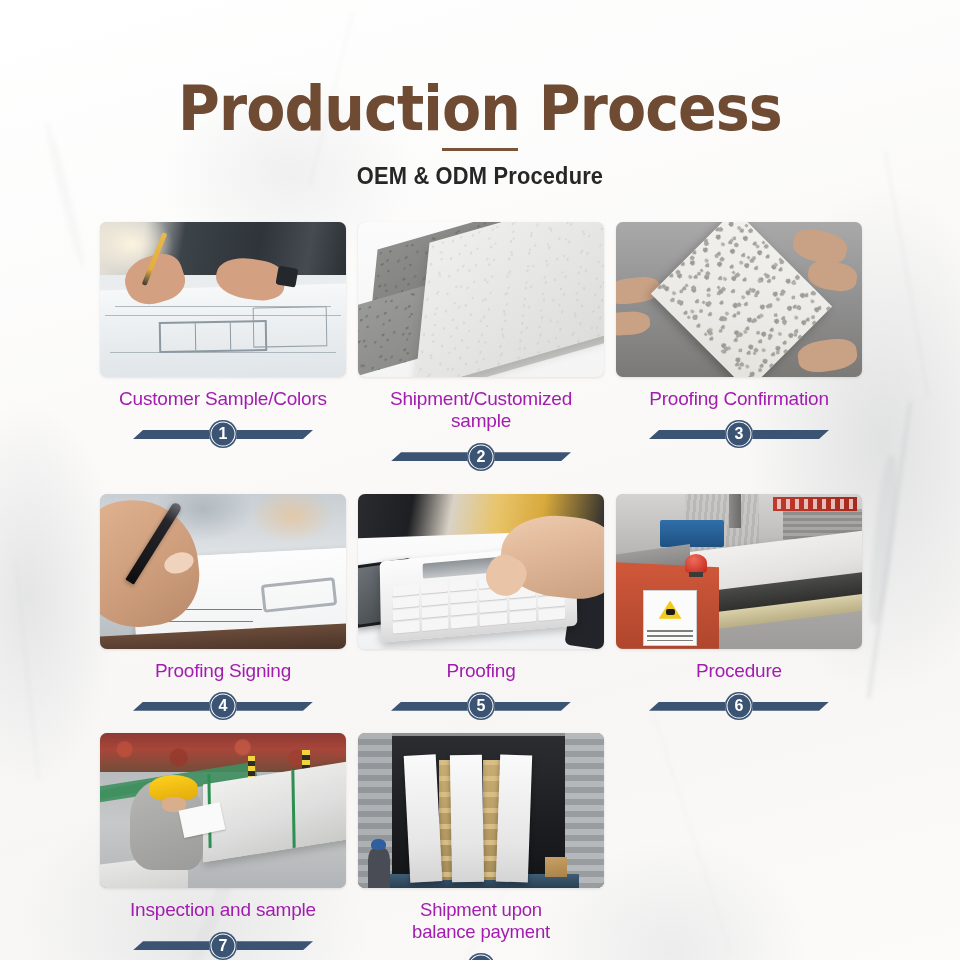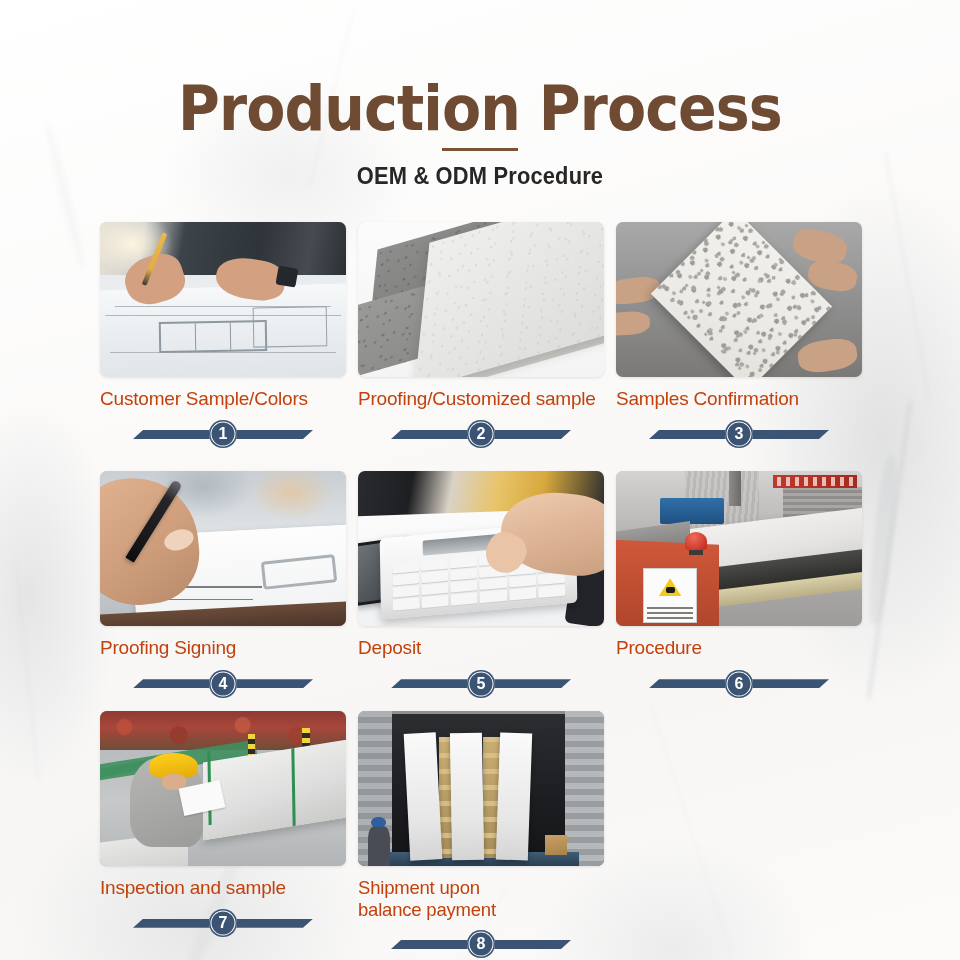--- a/index.html
+++ b/index.html
@@ -70,23 +70,23 @@
     border-radius: 7px;
     overflow: hidden;
     position: relative;
     box-shadow: 0 1px 3px rgba(0,0,0,.10);
     background: #dcdcdc;
   }
   .thumb .scene { position: absolute; inset: 0; }
 
   .caption {
     margin-top: 11px;
-    text-align: left;
+    text-align: center;
     font-size: 19px;
-    color: #c2410c;
+    color: #a21caf;
     line-height: 1.18;
     letter-spacing: -.2px;
     white-space: pre-line;
   }
   .caption.two-line { font-size: 18.5px; }
 
   .badge-wrap {
     margin-top: 9px;
     height: 30px;
     display: flex; align-items: center; justify-content: center;
@@ -442,21 +442,21 @@
               </div>
             <div class="sl dark1">
                 <div class="spk"></div>
               </div>
             <div class="edge"></div>
             <div class="sl light">
                 <div class="spk"></div>
               </div>
           </div>
         </div>
-        <div class="caption">Proofing/Customized sample</div>
+        <div class="caption">Shipment/Customized sample</div>
         <div class="badge-wrap">
           <div class="bar bar-left"></div>
           <div class="badge">2</div>
           <div class="bar bar-right"></div>
         </div>
       </div>
 
       <div class="card">
         <div class="thumb">
           <div class="scene s3">
@@ -464,21 +464,21 @@
               <div class="finger f2"></div>
             <div class="finger f3"></div>
               <div class="finger f4"></div>
               <div class="finger f5"></div>
             <div class="side"></div>
             <div class="tile">
                 <div class="spk"></div>
               </div>
           </div>
         </div>
-        <div class="caption">Samples Confirmation</div>
+        <div class="caption">Proofing Confirmation</div>
         <div class="badge-wrap">
           <div class="bar bar-left"></div>
           <div class="badge">3</div>
           <div class="bar bar-right"></div>
         </div>
       </div>
 
     </div>
 
     <div class="row-gap"></div>
@@ -544,21 +544,21 @@
                   <i></i>
                   <i></i>
                   <i></i>
                   <i></i>
               </div>
             </div>
             <div class="hand"></div>
               <div class="finger1"></div>
           </div>
         </div>
-        <div class="caption">Deposit</div>
+        <div class="caption">Proofing</div>
         <div class="badge-wrap">
           <div class="bar bar-left"></div>
           <div class="badge">5</div>
           <div class="bar bar-right"></div>
         </div>
       </div>
 
       <div class="card">
         <div class="thumb">
           <div class="scene s6">

